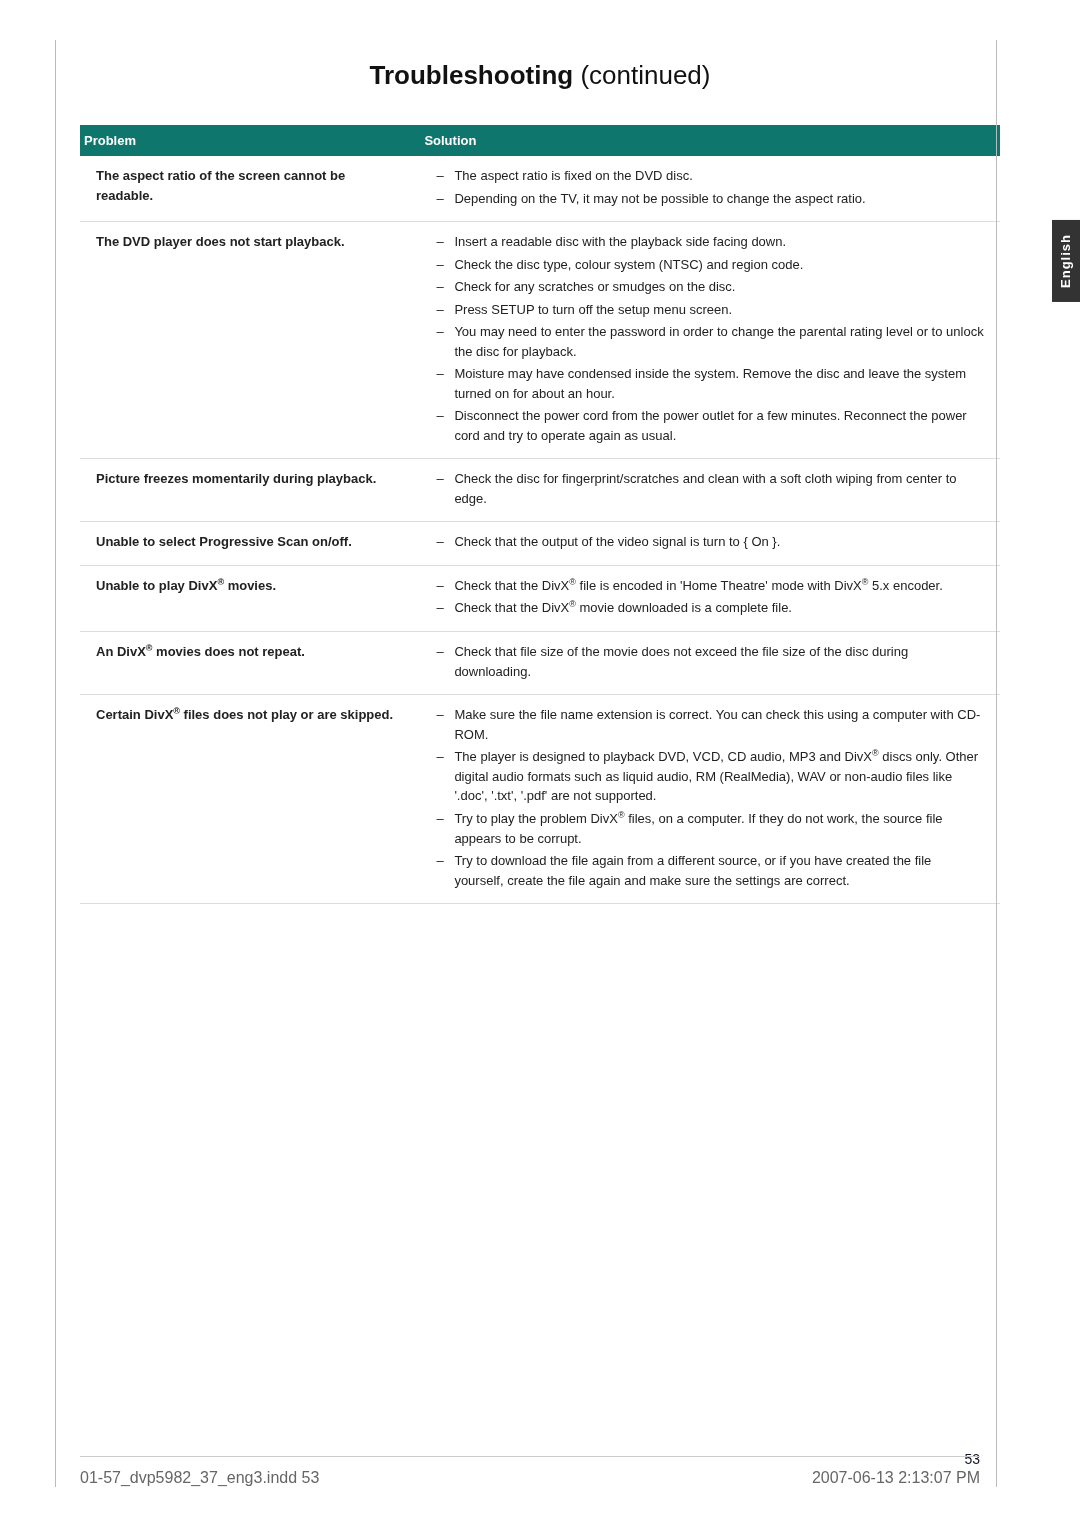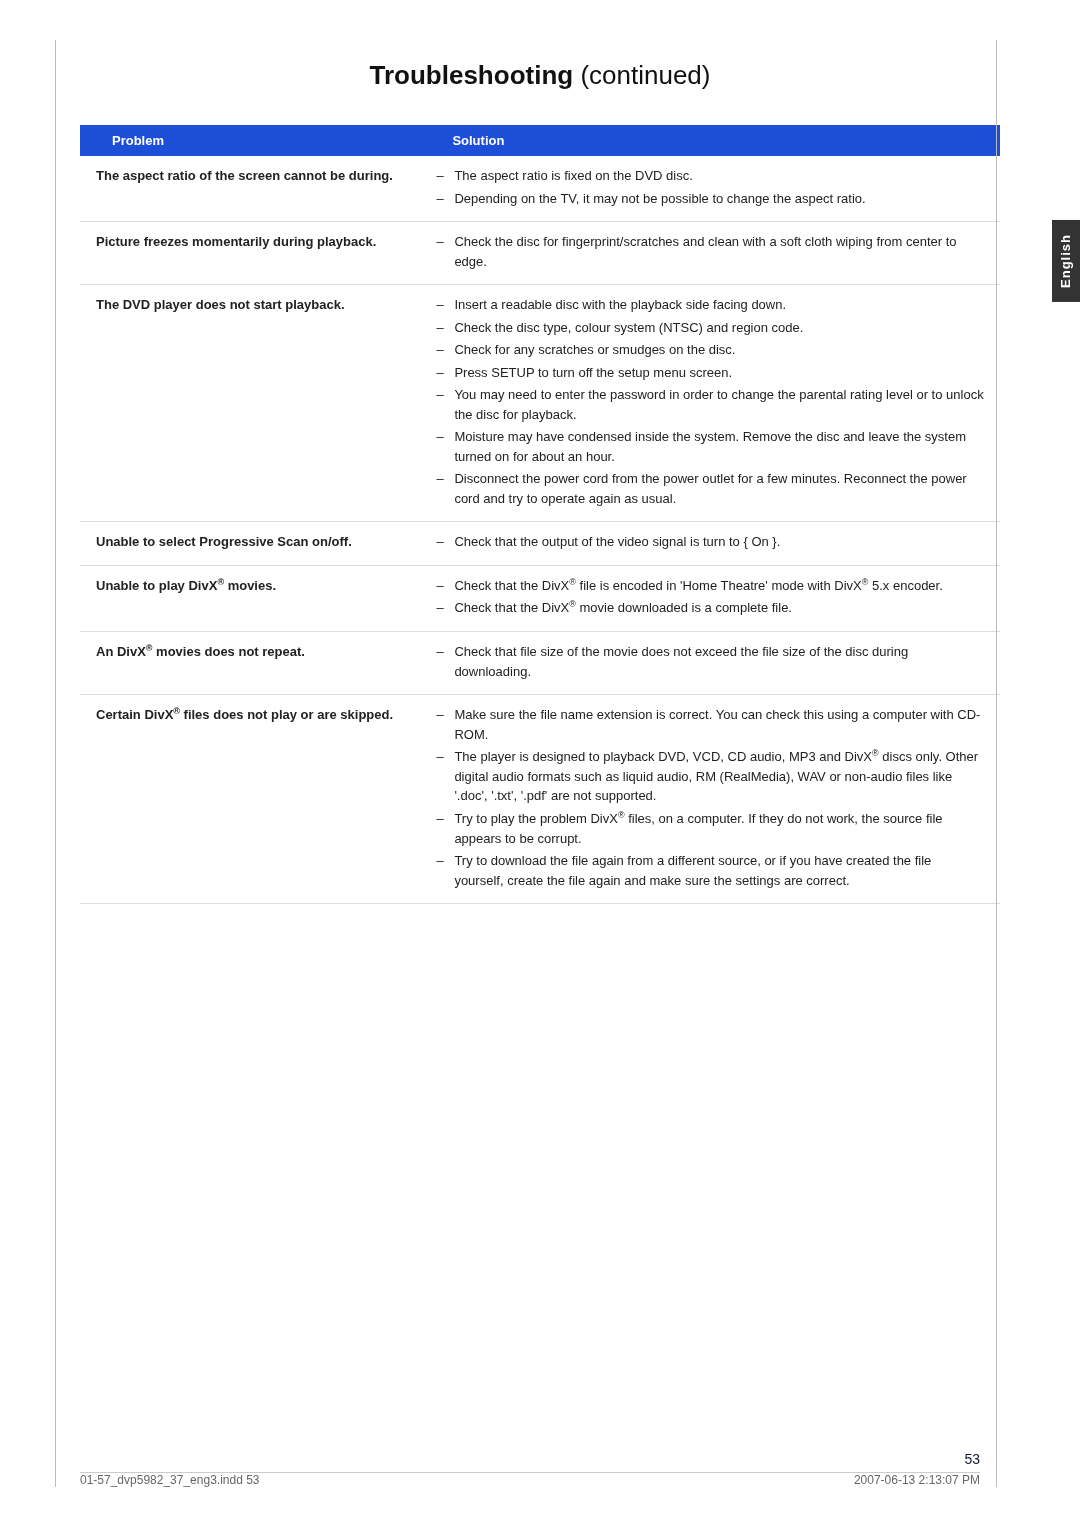--- a/index.html
+++ b/index.html
@@ -45,48 +45,48 @@
       color: #0f172a;
     }
     
     .footer {
       position: absolute;
       bottom: 40px;
       left: 80px;
       right: 100px;
       display: flex;
       justify-content: space-between;
-      font-size: 12px;
+      font-size: 16px;
       color: #666;
       border-top: 1px solid #ccc;
-      padding-top: 0;
+      padding-top: 12px;
     }
     
     .page-title {
       text-align: center;
       font-size: 26px;
       font-weight: normal;
       margin-bottom: 34px;
       color: #111;
     }
     .page-title span.bold {
       font-weight: bold;
     }
     
     .trouble-table {
       width: 100%;
       border-collapse: collapse;
       margin-top: 0;
     }
     .trouble-table thead tr th {
-      background: #1d4ed8;
+      background: #0f766e;
       color: #fff;
       font-weight: bold;
       font-size: 13px;
-      padding: 8px 32px;
+      padding: 8px 4px;
       text-align: left;
     }
     .trouble-table thead tr th.problem-col {
       width: 37%;
     }
     .trouble-table thead tr th.solution-col {
       width: 63%;
     }
     .trouble-table tbody tr td {
       vertical-align: top;
@@ -165,51 +165,51 @@
 
   <table class="trouble-table">
     <thead>
       <tr>
         <th class="problem-col">Problem</th>
         <th class="solution-col">Solution</th>
       </tr>
     </thead>
     <tbody id="table-body">
     <tr>
-          <td class="problem-cell">The aspect ratio of the screen cannot be during.</td>
+          <td class="problem-cell">The aspect ratio of the screen cannot be readable.</td>
           <td class="solution-cell">
             <ul class="solution-list">
               <li>The aspect ratio is fixed on the DVD disc.</li>
               <li>Depending on the TV, it may not be possible to change the aspect ratio.</li>
-            </ul>
-          </td>
-        </tr>
-        <tr>
-          <td class="problem-cell">Picture freezes momentarily during playback.</td>
-          <td class="solution-cell">
-            <ul class="solution-list">
-              <li>Check the disc for fingerprint/scratches and clean with a soft cloth wiping from center to edge.</li>
             </ul>
           </td>
         </tr>
         <tr>
           <td class="problem-cell">The DVD player does not start playback.</td>
           <td class="solution-cell">
             <ul class="solution-list">
               <li>Insert a readable disc with the playback side facing down.</li>
               <li>Check the disc type, colour system (NTSC) and region code.</li>
               <li>Check for any scratches or smudges on the disc.</li>
               <li>Press SETUP to turn off the setup menu screen.</li>
               <li>You may need to enter the password in order to change the parental rating level or to unlock the disc for playback.</li>
               <li>Moisture may have condensed inside the system. Remove the disc and leave the system turned on for about an hour.</li>
               <li>Disconnect the power cord from the power outlet for a few minutes. Reconnect the power cord and try to operate again as usual.</li>
             </ul>
           </td>
         </tr>
         <tr>
+          <td class="problem-cell">Picture freezes momentarily during playback.</td>
+          <td class="solution-cell">
+            <ul class="solution-list">
+              <li>Check the disc for fingerprint/scratches and clean with a soft cloth wiping from center to edge.</li>
+            </ul>
+          </td>
+        </tr>
+        <tr>
           <td class="problem-cell">Unable to select Progressive Scan on/off.</td>
           <td class="solution-cell">
             <ul class="solution-list">
               <li>Check that the output of the video signal is turn to { On }.</li>
             </ul>
           </td>
         </tr>
         <tr>
           <td class="problem-cell">Unable to play DivX<sup>®</sup> movies.</td>
           <td class="solution-cell">

